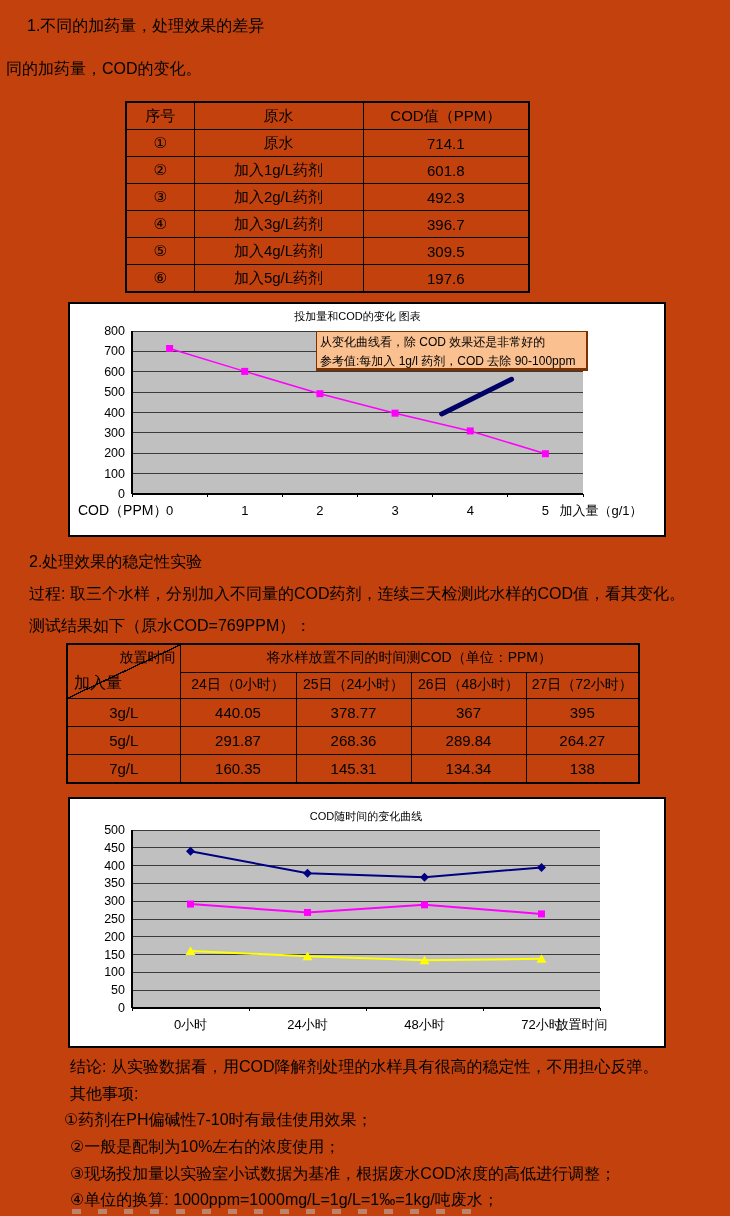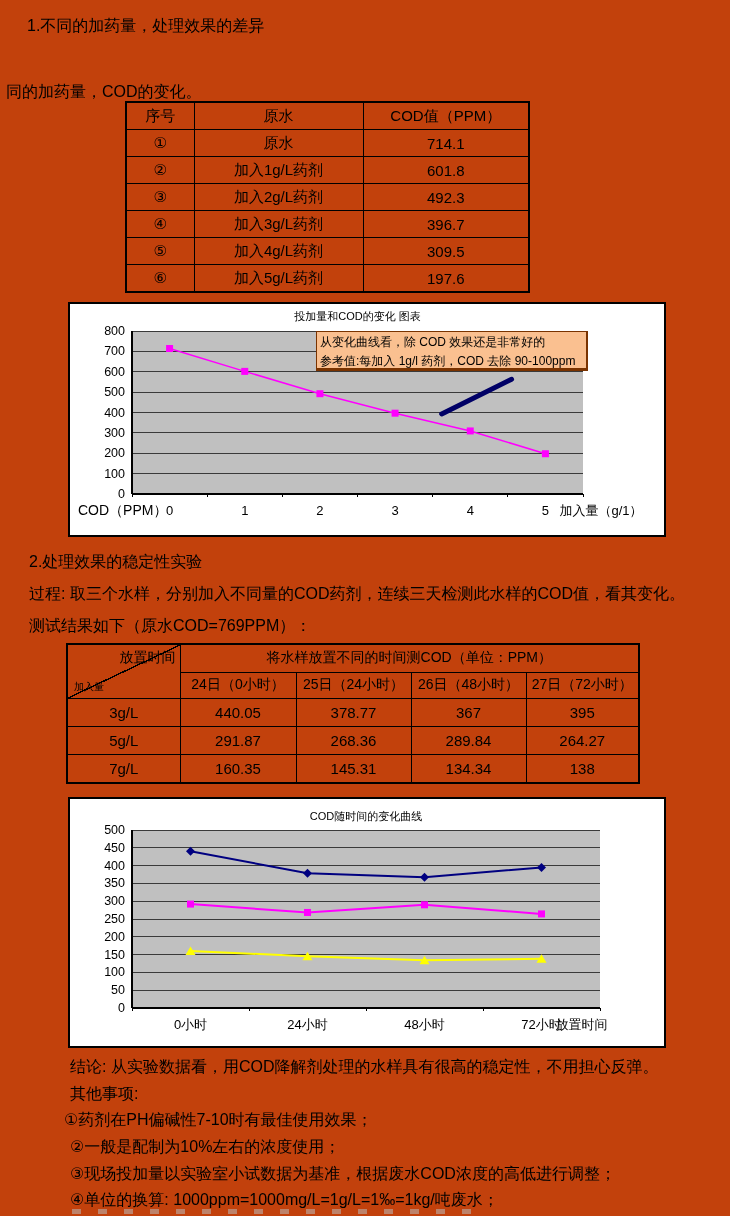--- a/index.html
+++ b/index.html
@@ -20,21 +20,21 @@
   .t2 .data-cell{font-size:15px;height:27px;}
   .t2 .hdr-row1{height:28px;}
   .t2 .hdr-row2{height:26px;}
   .diag{
     position:relative;
     background-image:linear-gradient(to bottom right,
       transparent calc(50% - 0.7px), #000 calc(50% - 0.7px),
       #000 calc(50% + 0.7px), transparent calc(50% + 0.7px));
   }
   .diag .top-right{position:absolute;top:4px;right:4px;font-size:14px;}
-  .diag .bottom-left{position:absolute;bottom:4px;left:6px;font-size:10px;}
+  .diag .bottom-left{position:absolute;bottom:4px;left:6px;font-size:16px;}
   
   .chart-box{position:absolute;background:#fff;border:2px solid #000;}
   .chart-box svg{position:absolute;left:0;top:0;}
   #chart1{left:68px;top:302px;width:594px;height:231px;}
   #chart2{left:68px;top:797px;width:594px;height:247px;}
   .ann{
     position:absolute;left:246px;top:27px;width:272px;height:40px;z-index:2;
     border:1px solid #7a3300;border-right-width:2px;border-bottom-width:3px;
     font-size:12px;line-height:19px;padding:1px 3px;white-space:nowrap;overflow:hidden;
     box-sizing:border-box;
@@ -44,21 +44,21 @@
     position:absolute;left:72px;top:1209px;width:400px;height:5px;opacity:.55;
     background:repeating-linear-gradient(90deg,#b9b9b9 0 9px,transparent 9px 26px);
   }
 </style>
 </head>
 <body>
 
 <div class="page">
 
   <div class="abs body-text" style="left:27px;top:16px;">1.不同的加药量，处理效果的差异</div>
-  <div class="abs body-text" style="left:6px;top:82px;">同的加药量，COD的变化。</div>
+  <div class="abs body-text" style="left:6px;top:59px;">同的加药量，COD的变化。</div>
 
   <table class="t1">
     <colgroup>
         <col style="width:68px">
         <col style="width:169px">
         <col style="width:166px">
       </colgroup>
     <tbody>
         <tr>
       <th>序号</th>

